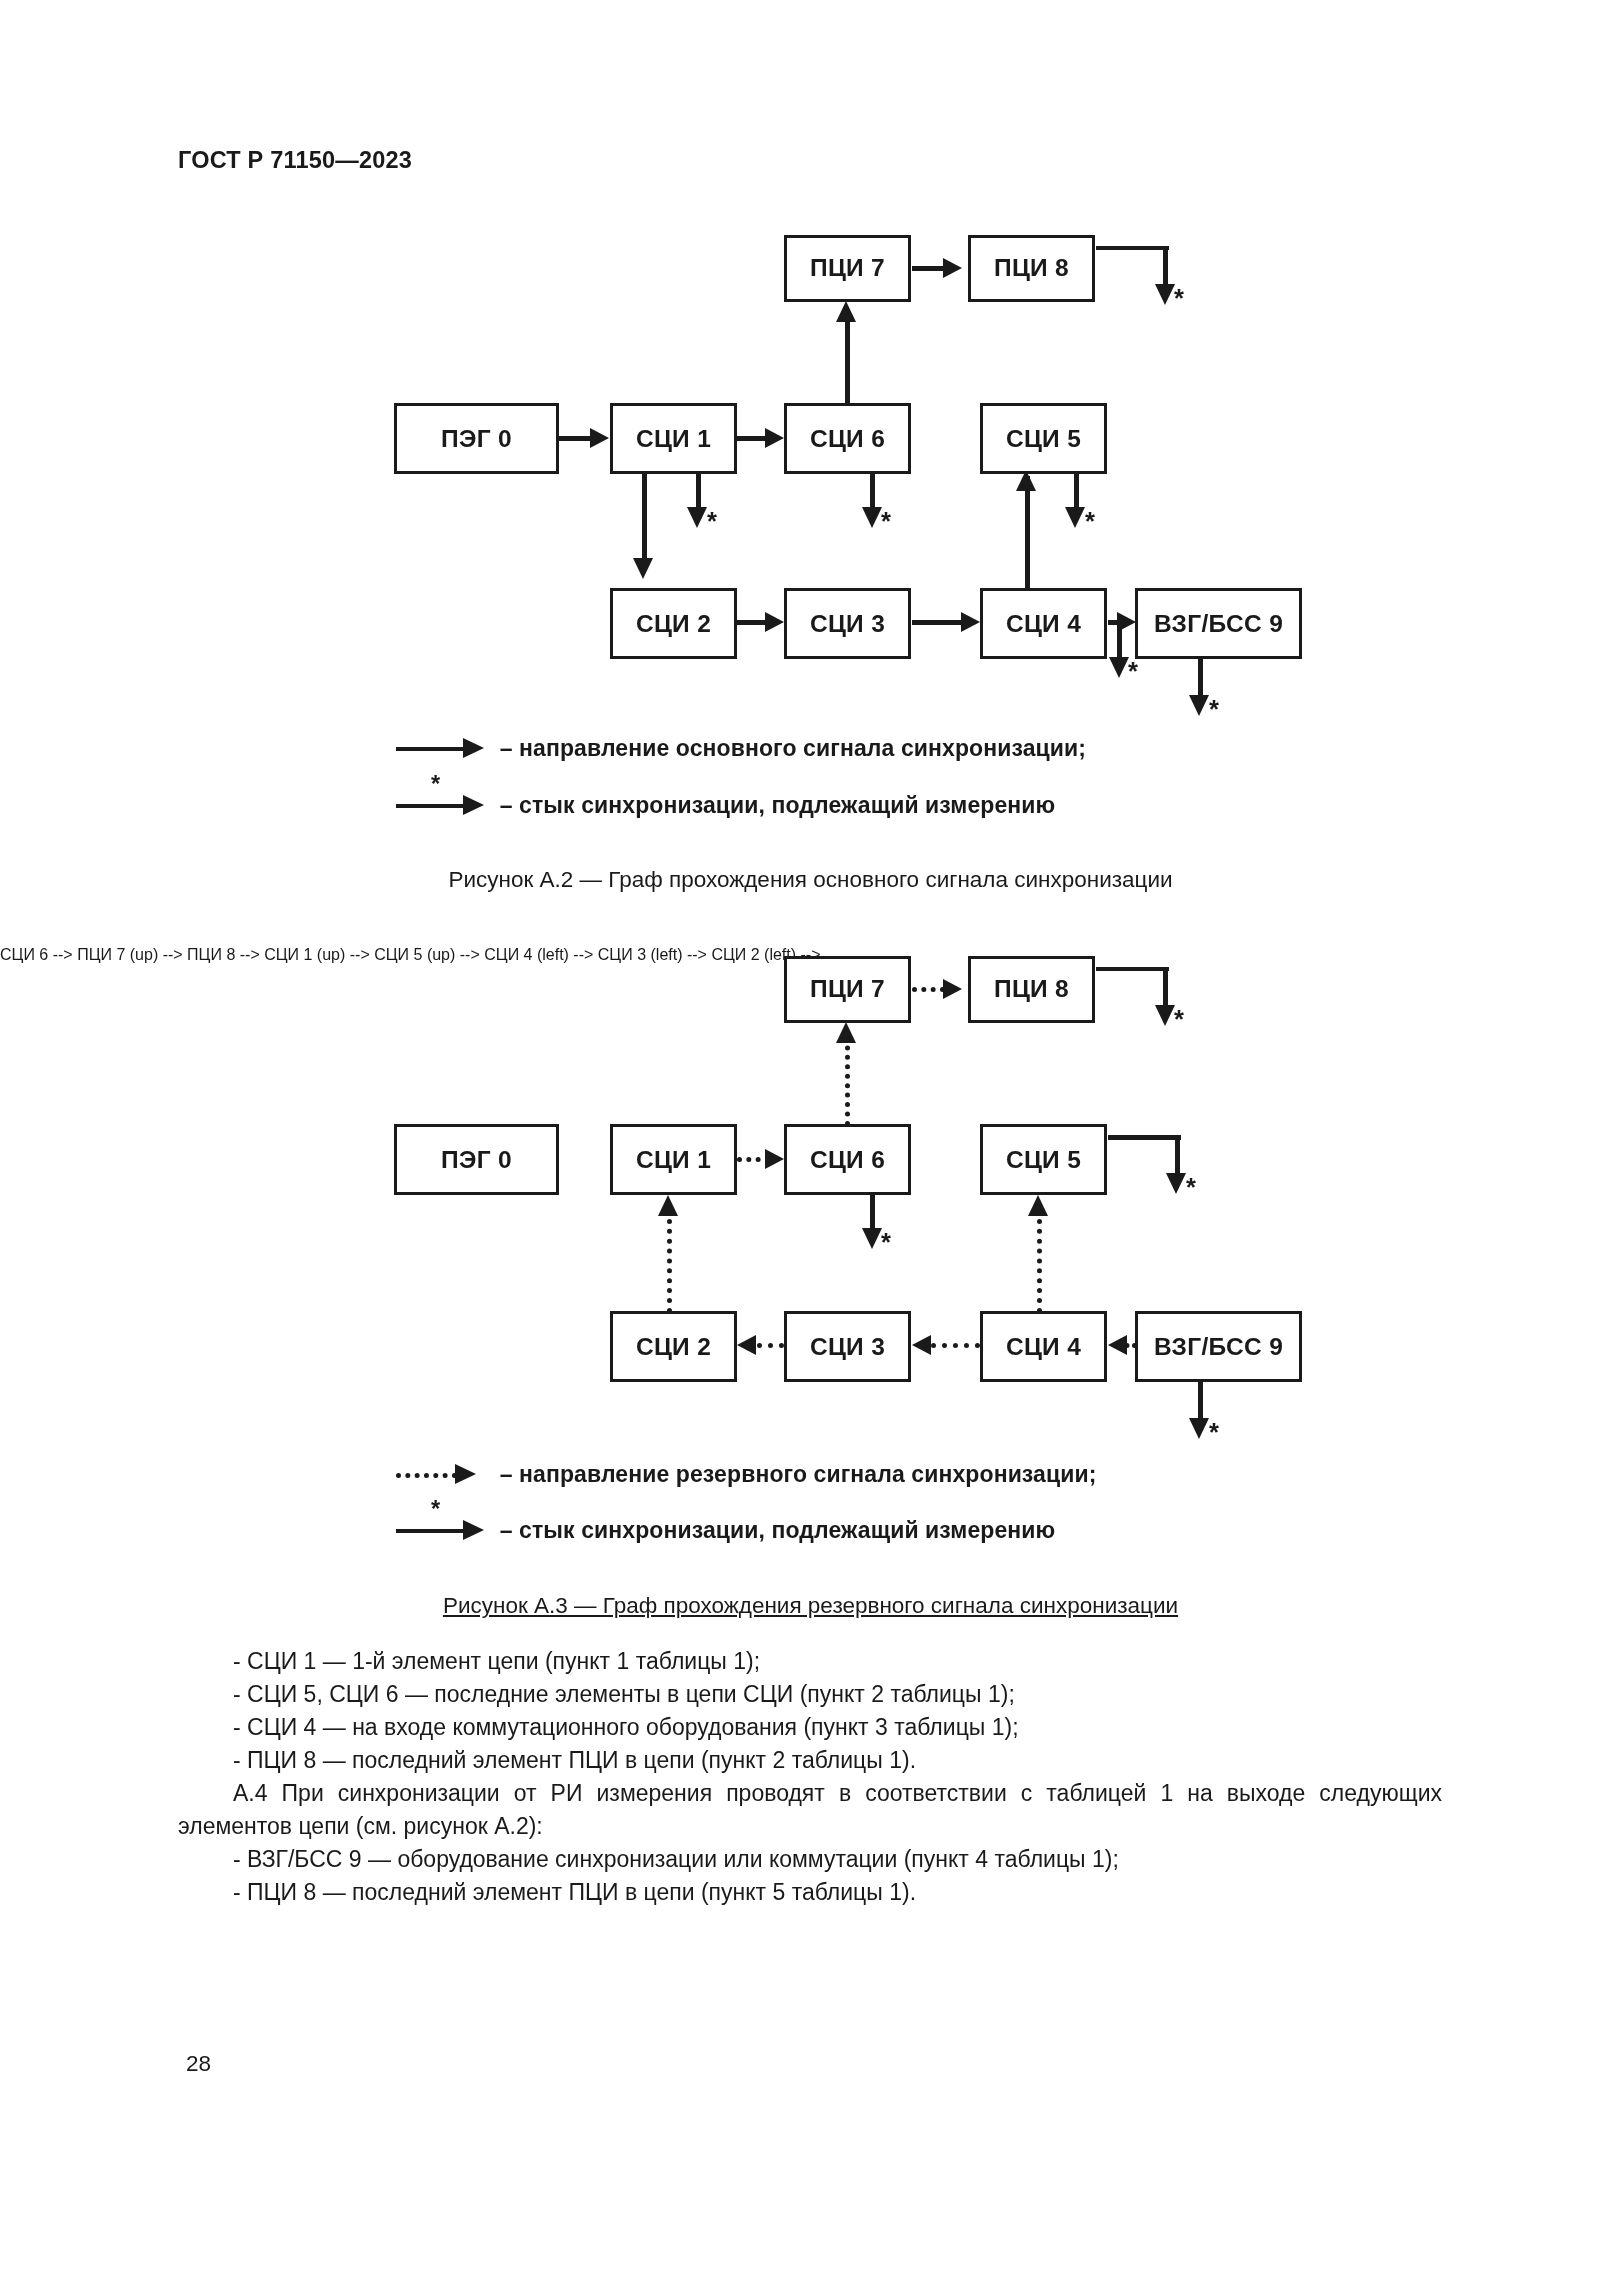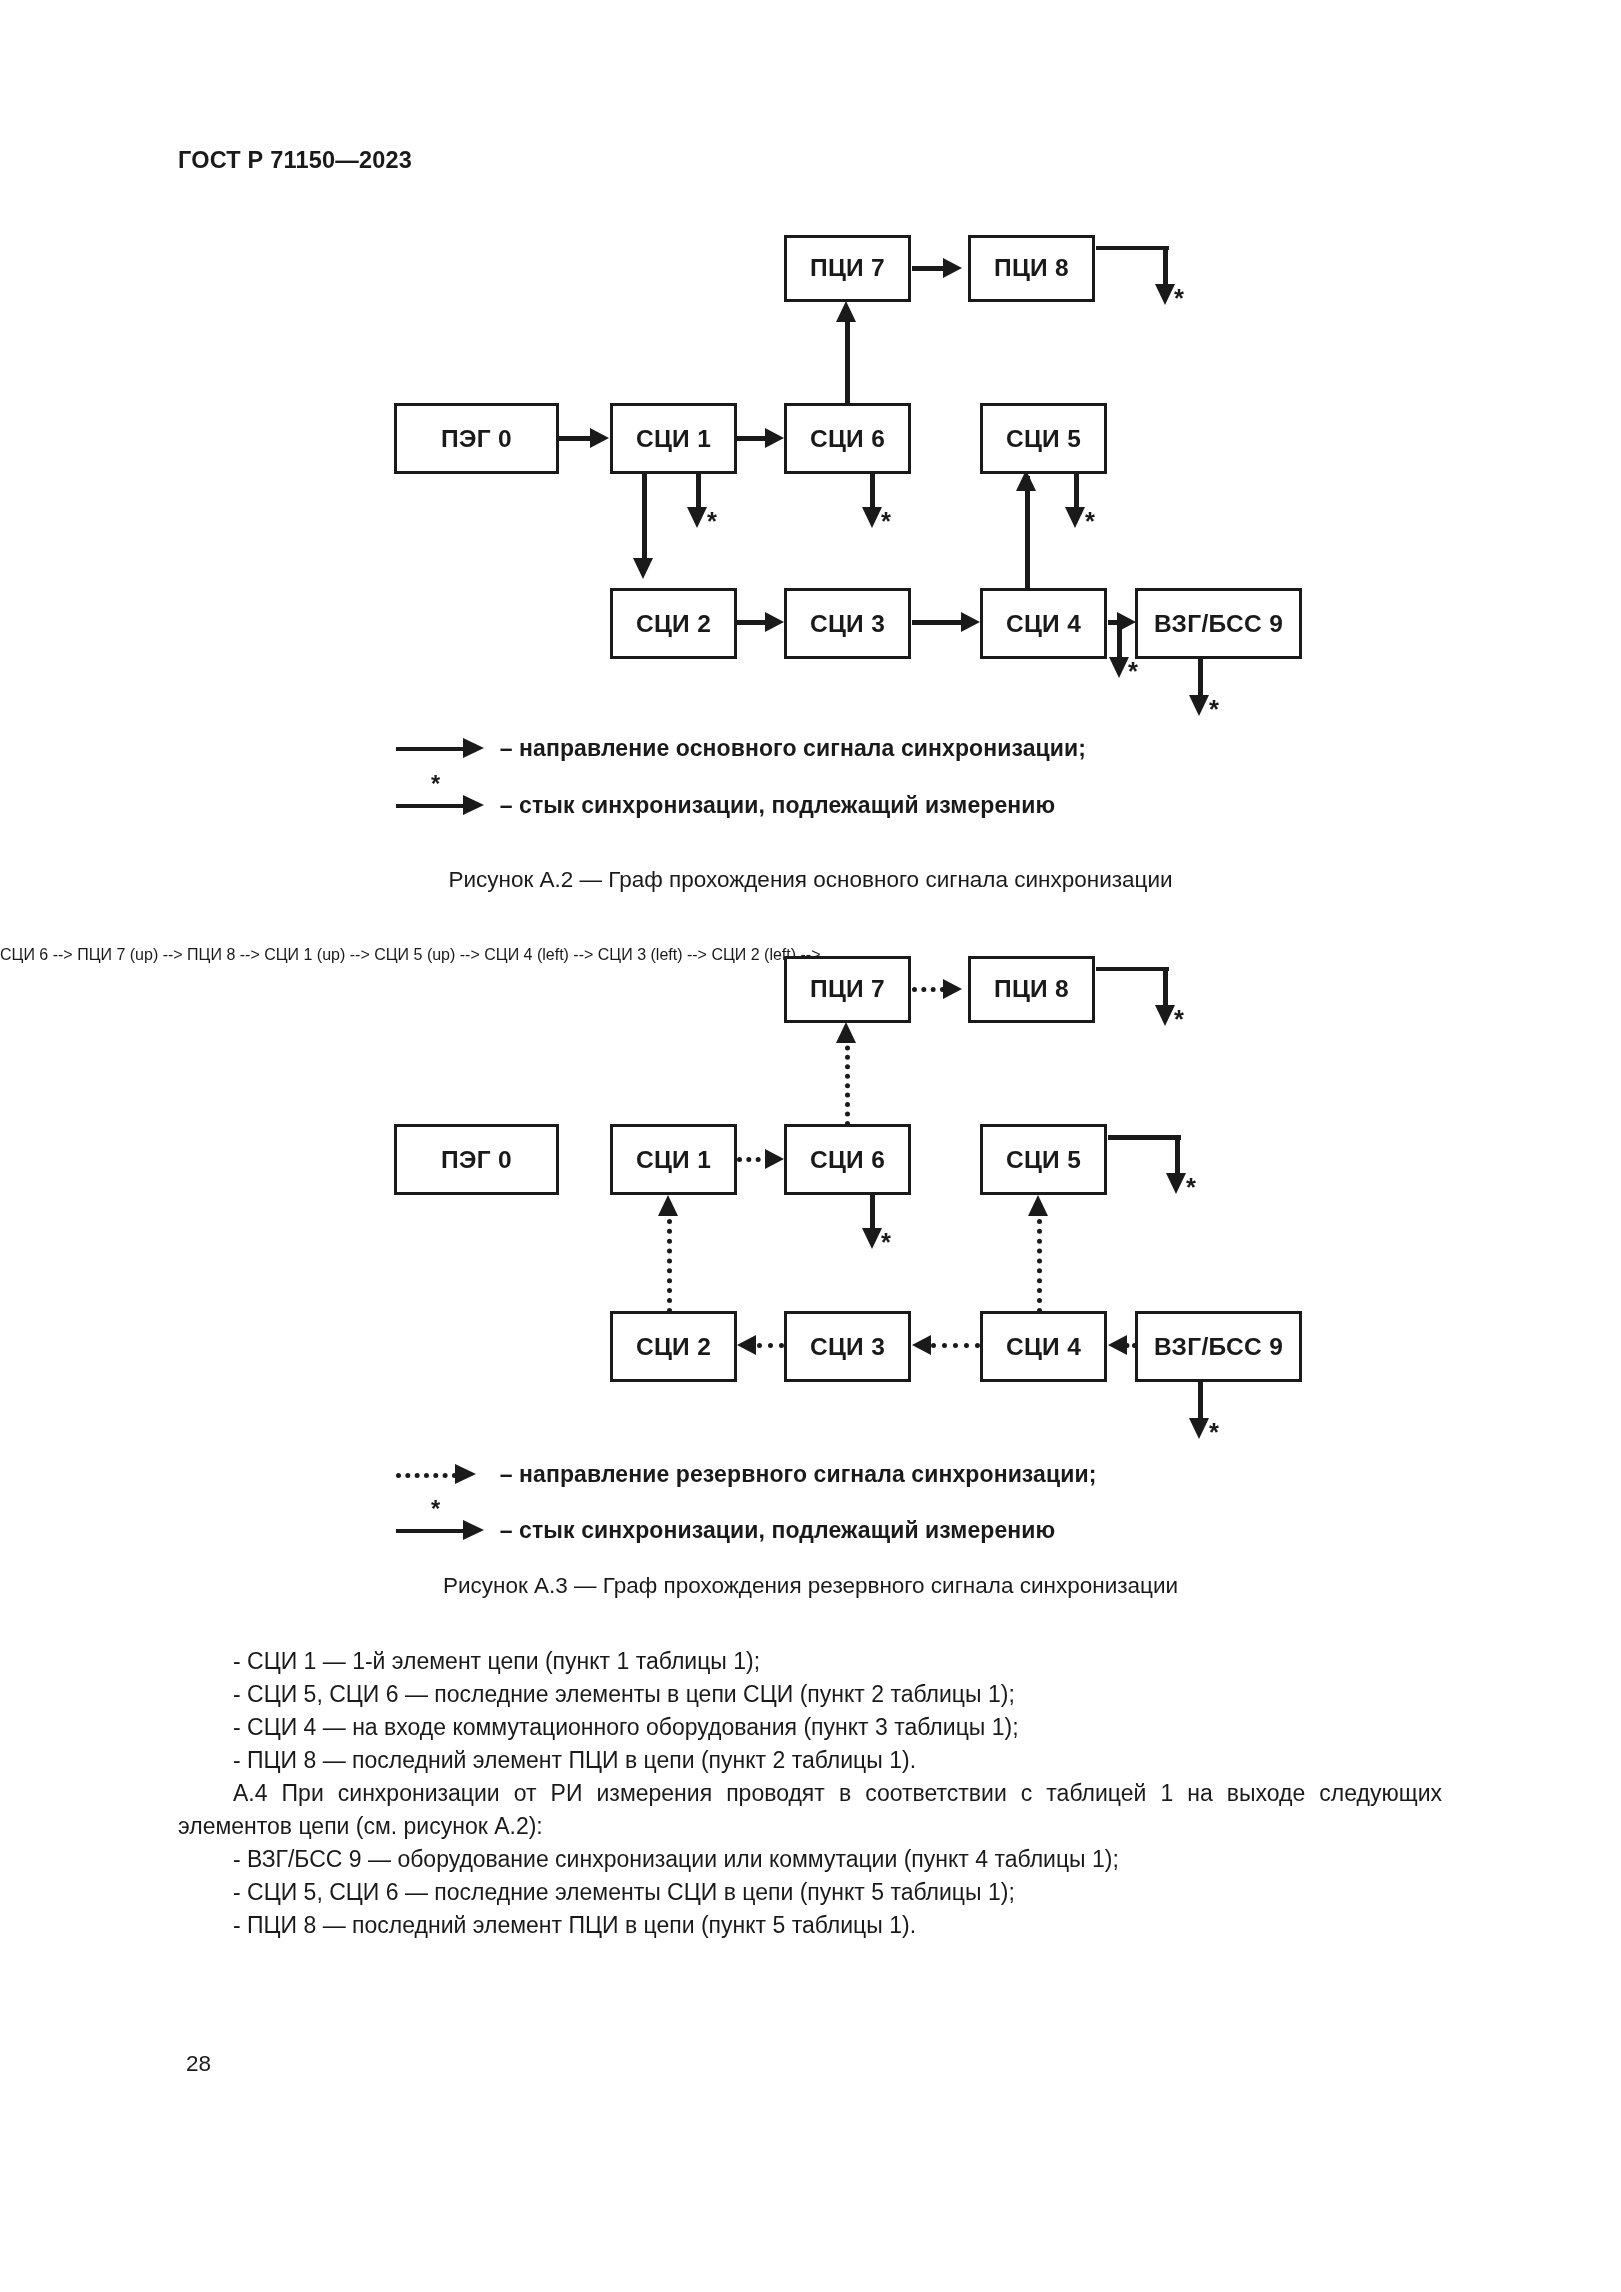--- a/index.html
+++ b/index.html
@@ -367,30 +367,29 @@
     </div>
     <div class="legend-row" style="left:396px; top:571px;">
       <span class="legend-glyph">
         <span class="lg-line"></span>
           <span class="lg-head"></span>
         <span class="lg-star">*</span>
       </span>
       <span class="legend-text">– стык синхронизации, подлежащий измерению</span>
     </div>
 
-    <div class="fig-caption" style="top:627px;">Рисунок А.3 — Граф прохождения резервного сигнала синхронизации</div>
+    <div class="fig-caption" style="top:647px;text-decoration:underline;">Рисунок А.3 — Граф прохождения резервного сигнала синхронизации</div>
   </div>
 
   <div class="body-text" style="top:1645px;">
     <p class="bullet">- СЦИ 1 — 1-й элемент цепи (пункт 1 таблицы 1);</p>
     <p class="bullet">- СЦИ 5, СЦИ 6 — последние элементы в цепи СЦИ (пункт 2 таблицы 1);</p>
     <p class="bullet">- СЦИ 4 — на входе коммутационного оборудования (пункт 3 таблицы 1);</p>
     <p class="bullet">- ПЦИ 8 — последний элемент ПЦИ в цепи (пункт 2 таблицы 1).</p>
     <p class="para">А.4 При синхронизации от РИ измерения проводят в соответствии с таблицей 1 на выходе следующих элементов цепи (см. рисунок А.2):</p>
     <p class="bullet">- ВЗГ/БСС 9 — оборудование синхронизации или коммутации (пункт 4 таблицы 1);</p>
-    <p class="bullet">- СЦИ 5, СЦИ 6 — последние элементы СЦИ в цепи (пункт 5 таблицы 1);</p>
     <p class="bullet">- ПЦИ 8 — последний элемент ПЦИ в цепи (пункт 5 таблицы 1).</p>
   </div>
 
   <div class="page-number">28</div>
 
 </div>
 
 
 </body></html>

